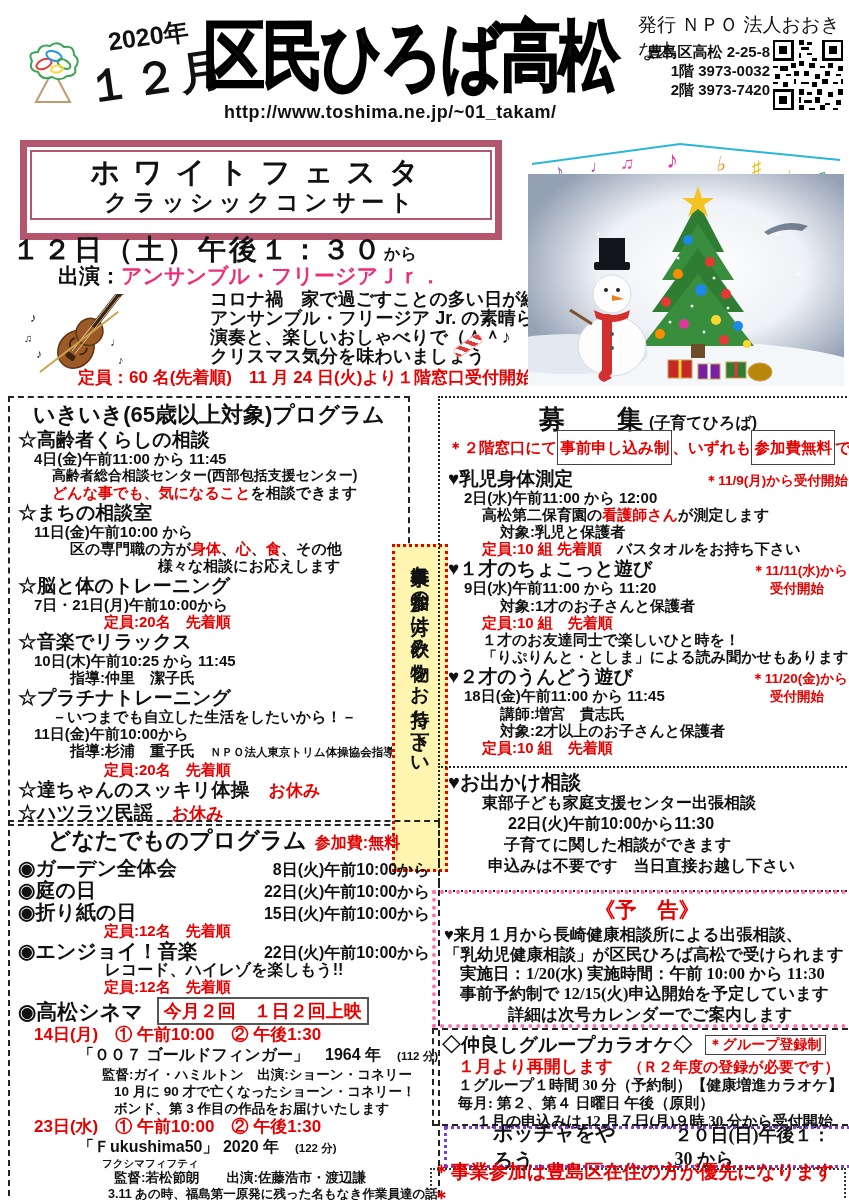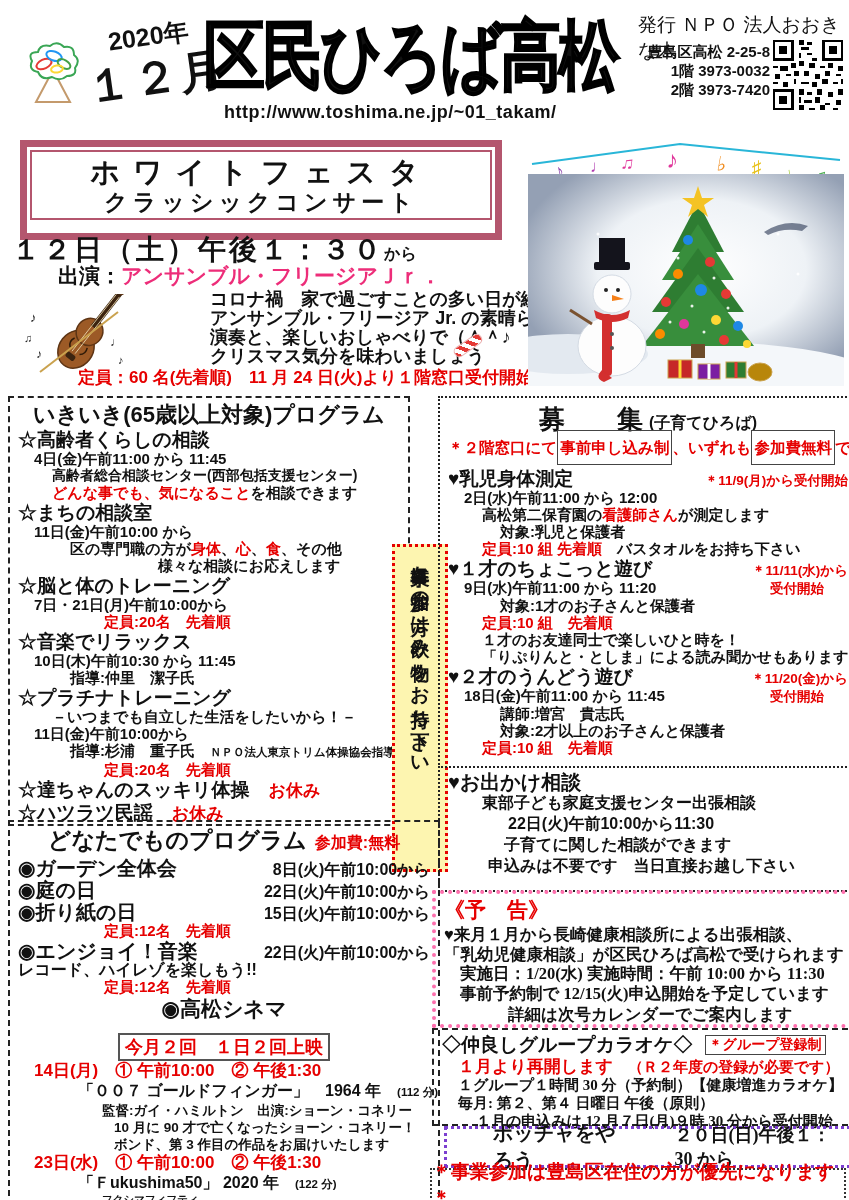--- a/index.html
+++ b/index.html
@@ -3,21 +3,21 @@
 <meta charset="utf-8">
 <style>
   html,body{margin:0;padding:0;background:#e8e8e8;}
   #page{position:relative;width:849px;height:1200px;background:#fff;overflow:hidden;
         font-family:"Liberation Sans",sans-serif;color:#111;}
   .abs{position:absolute;}
   .b{font-weight:bold;}
   .red{color:#e60000;}
   .pinkred{color:#ed2d79;}
   .serif{font-family:"Liberation Serif",serif;}
-  .center{text-align:left;}
+  .center{text-align:center;}
   .flex{display:flex;align-items:baseline;}
   .sb{justify-content:space-between;}
   
   #title{font-size:76px;font-weight:900;letter-spacing:-3px;transform:scaleX(.80);transform-origin:left top;white-space:nowrap;-webkit-text-stroke:2px #000;}
   #year{font-size:25px;font-weight:900;transform:rotate(-8deg);}
   #month{font-size:45px;font-weight:900;transform:rotate(-8deg);letter-spacing:2px;}
   #url{font-size:18px;font-weight:bold;letter-spacing:.5px;}
   #pub{font-size:19px;font-weight:400;}
   .addr{font-size:15px;font-weight:bold;text-align:right;width:130px;line-height:19px;}
   
@@ -231,21 +231,21 @@
     <div class="bl ind2" style="font-size:14px;">高齢者総合相談センター(西部包括支援センター)</div>
     <div class="bl ind2"><span class="red">どんな事でも、気になること</span><span>を相談できます</span></div>
     <div class="star-h">☆まちの相談室</div>
     <div class="bl ind1">11日(金)午前10:00 から</div>
     <div class="bl ind3"><span>区の専門職の方が</span><span class="red">身体</span><span>、</span><span class="red">心</span><span>、</span><span class="red">食</span><span>、その他</span></div>
     <div class="bl" style="margin-left:140px;">様々な相談にお応えします</div>
     <div class="star-h">☆脳と体のトレーニング</div>
     <div class="bl ind1">7日・21日(月)午前10:00から</div>
     <div class="bl red" style="margin-left:86px;">定員:20名　先着順</div>
     <div class="star-h">☆音楽でリラックス</div>
-    <div class="bl ind1">10日(木)午前10:30 から 11:45</div>
+    <div class="bl ind1">10日(木)午前10:25 から 11:45</div>
     <div class="bl ind3">指導:仲里　潔子氏</div>
     <div class="star-h">☆プラチナトレーニング</div>
     <div class="bl ind2">－いつまでも自立した生活をしたいから！－</div>
     <div class="bl ind1">11日(金)午前10:00から</div>
     <div class="bl ind3"><span>指導:杉浦　重子氏</span>　<span class="tiny">ＮＰＯ法人東京トリム体操協会指導員</span></div>
     <div class="bl red" style="margin-left:86px;">定員:20名　先着順</div>
     <div class="star-h"><span>☆達ちゃんのスッキリ体操</span>　<span class="red" style="font-size:17px;">お休み</span></div>
     <div class="star-h"><span>☆ハツラツ民謡</span>　<span class="red" style="font-size:17px;">お休み</span></div>
   </div>
 
@@ -329,21 +329,21 @@
       <span class="star-h" style="font-size:20px;">◉折り紙の日</span>
       <span class="bl" style="font-size:16px;">15日(火)午前10:00から</span>
     </div>
     <div class="bl red" style="margin-left:86px;">定員:12名　先着順</div>
     <div class="flex sb">
       <span class="star-h" style="font-size:20px;">◉エンジョイ！音楽</span>
       <span class="bl" style="font-size:16px;">22日(火)午前10:00から</span>
     </div>
     <div class="bl center" style="font-size:16px;">レコード、ハイレゾを楽しもう!!</div>
     <div class="bl red" style="margin-left:86px;">定員:12名　先着順</div>
-    <div class="flex" style="gap:14px;align-items:center;margin-top:2px;flex-direction:column;">
+    <div class="flex" style="gap:14px;align-items:center;margin-top:2px;">
       <span class="star-h" style="font-size:21px;">◉高松シネマ</span>
       <span class="cinema-box red b">今月２回　１日２回上映</span>
     </div>
     <div class="bl red ind1" style="font-size:17px;line-height:20px;">14日(月)　① 午前10:00　② 午後1:30</div>
     <div class="bl" style="margin-left:60px;font-size:16px;line-height:20px;"><span>「００７ ゴールドフィンガー」　1964 年</span>　<span class="tiny">(112 分)</span></div>
     <div class="bl" style="margin-left:84px;font-size:13.5px;">監督:ガイ・ハミルトン　出演:ショーン・コネリー</div>
     <div class="bl" style="margin-left:96px;font-size:13.5px;">10 月に 90 才で亡くなったショーン・コネリー！</div>
     <div class="bl" style="margin-left:96px;font-size:13.5px;">ボンド、第 3 作目の作品をお届けいたします</div>
     <div class="bl red ind1" style="font-size:17px;line-height:20px;">23日(水)　① 午前10:00　② 午後1:30</div>
     <div class="bl" style="margin-left:60px;font-size:16px;line-height:20px;"><span>「Ｆukushima50」 2020 年</span>　<span class="tiny">(122 分)</span></div>

